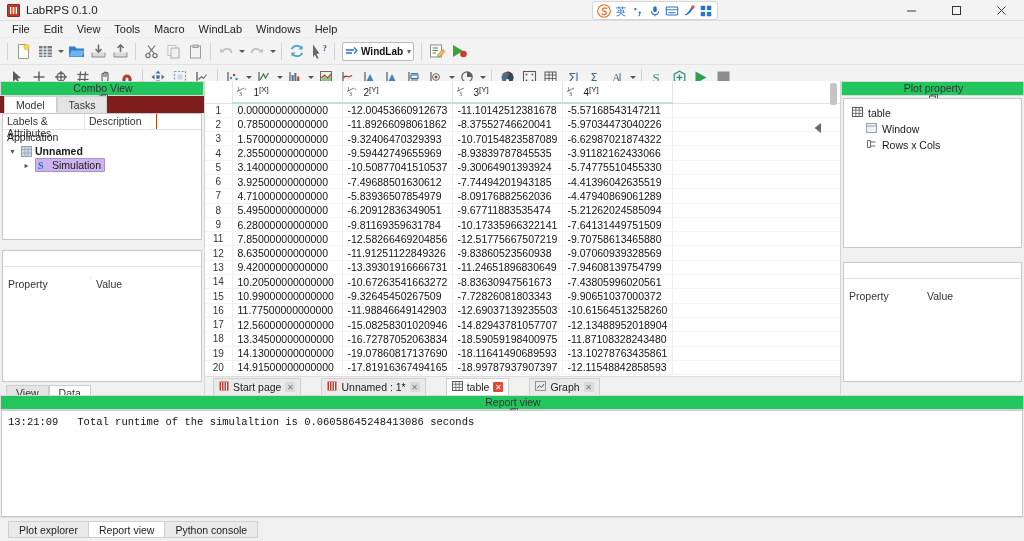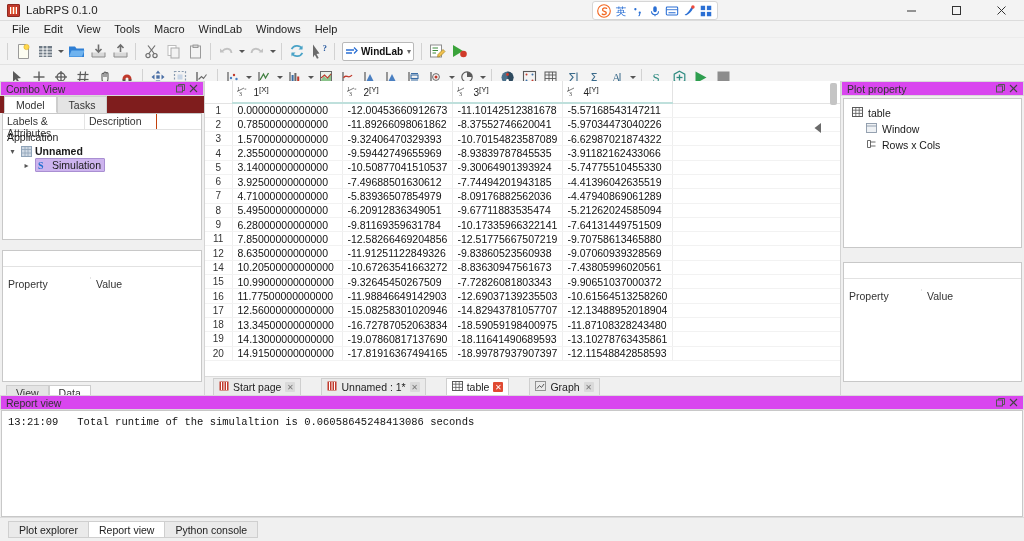--- a/index.html
+++ b/index.html
@@ -83,23 +83,23 @@
 
   
   .main {
     position: absolute; left: 0; top: 81px; right: 0; bottom: 146px;
     display: flex;
   }
 
   
   .dock { display: flex; flex-direction: column; background: #f0f0f0; }
   .dock-title {
-    height: 15px; background: #d946ef; border: 1px solid #d9d9d9;
+    height: 15px; background: #22c55e; border: 1px solid #d9d9d9;
     display: flex; align-items: center; padding: 0 3px 0 5px;
-    font-size: 10.5px; color: #333;
+    font-size: 10.5px; color: #333; flex-direction: column;
   }
   .dock-title .t { flex: 1; }
   .dock-btn { width: 13px; height: 13px; display: flex; align-items: center; justify-content: center; }
 
   
   .leftpane { width: 205px; border-right: 1px solid #d4d4d4; }
   .tabrow { display: flex; height: 17px; background: #7f1d1d; padding-left: 4px; gap: 0; }
   .ptab {
     padding: 0 11px; height: 17px; line-height: 16px; font-size: 10.5px;
     border: 1px solid #cdcdcd; border-bottom: none; background: #e4e4e4; color: #333;
@@ -860,20 +860,28 @@
               </tr>
               <tr>
                 <td class="rown">12</td>
                 <td class="cell">8.63500000000000</td>
                 <td class="cell">-11.91251122849326</td>
                 <td class="cell">-9.83860523560938</td>
                 <td class="cell">-9.07060939328569</td>
                 <td style="border-bottom: 1px solid rgb(242, 242, 242);"></td>
               </tr>
               <tr>
+                <td class="rown">13</td>
+                <td class="cell">9.42000000000000</td>
+                <td class="cell">-13.39301916666731</td>
+                <td class="cell">-11.24651896830649</td>
+                <td class="cell">-7.94608139754799</td>
+                <td style="border-bottom: 1px solid rgb(242, 242, 242);"></td>
+              </tr>
+              <tr>
                 <td class="rown">14</td>
                 <td class="cell">10.20500000000000</td>
                 <td class="cell">-10.67263541663272</td>
                 <td class="cell">-8.83630947561673</td>
                 <td class="cell">-7.43805996020561</td>
                 <td style="border-bottom: 1px solid rgb(242, 242, 242);"></td>
               </tr>
               <tr>
                 <td class="rown">15</td>
                 <td class="cell">10.99000000000000</td>

